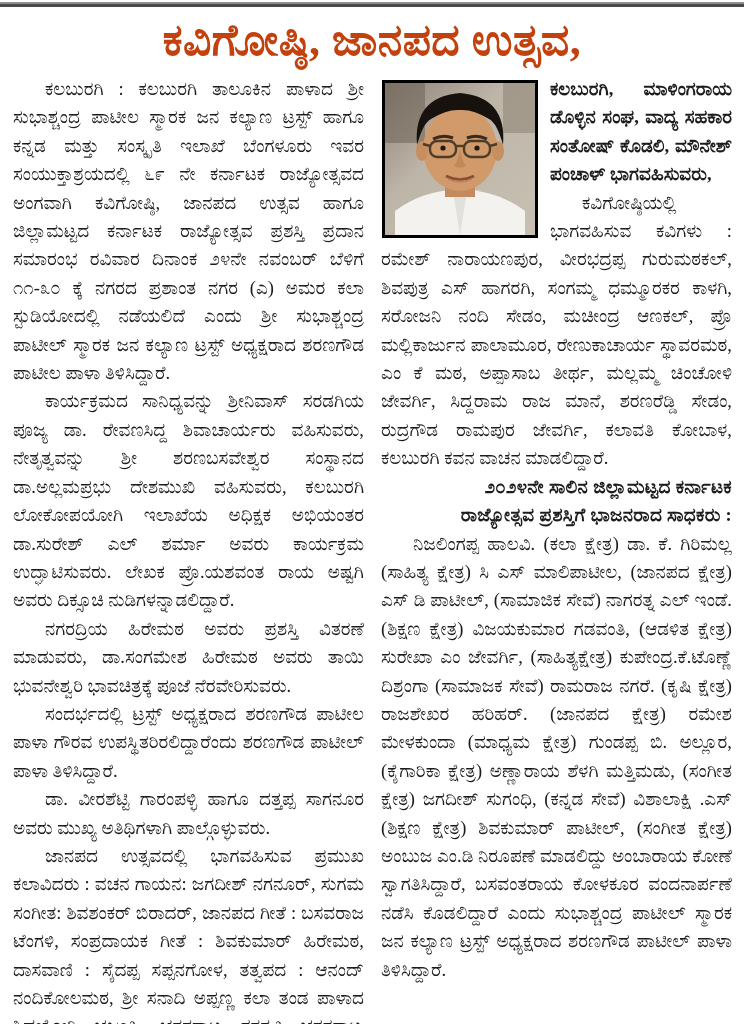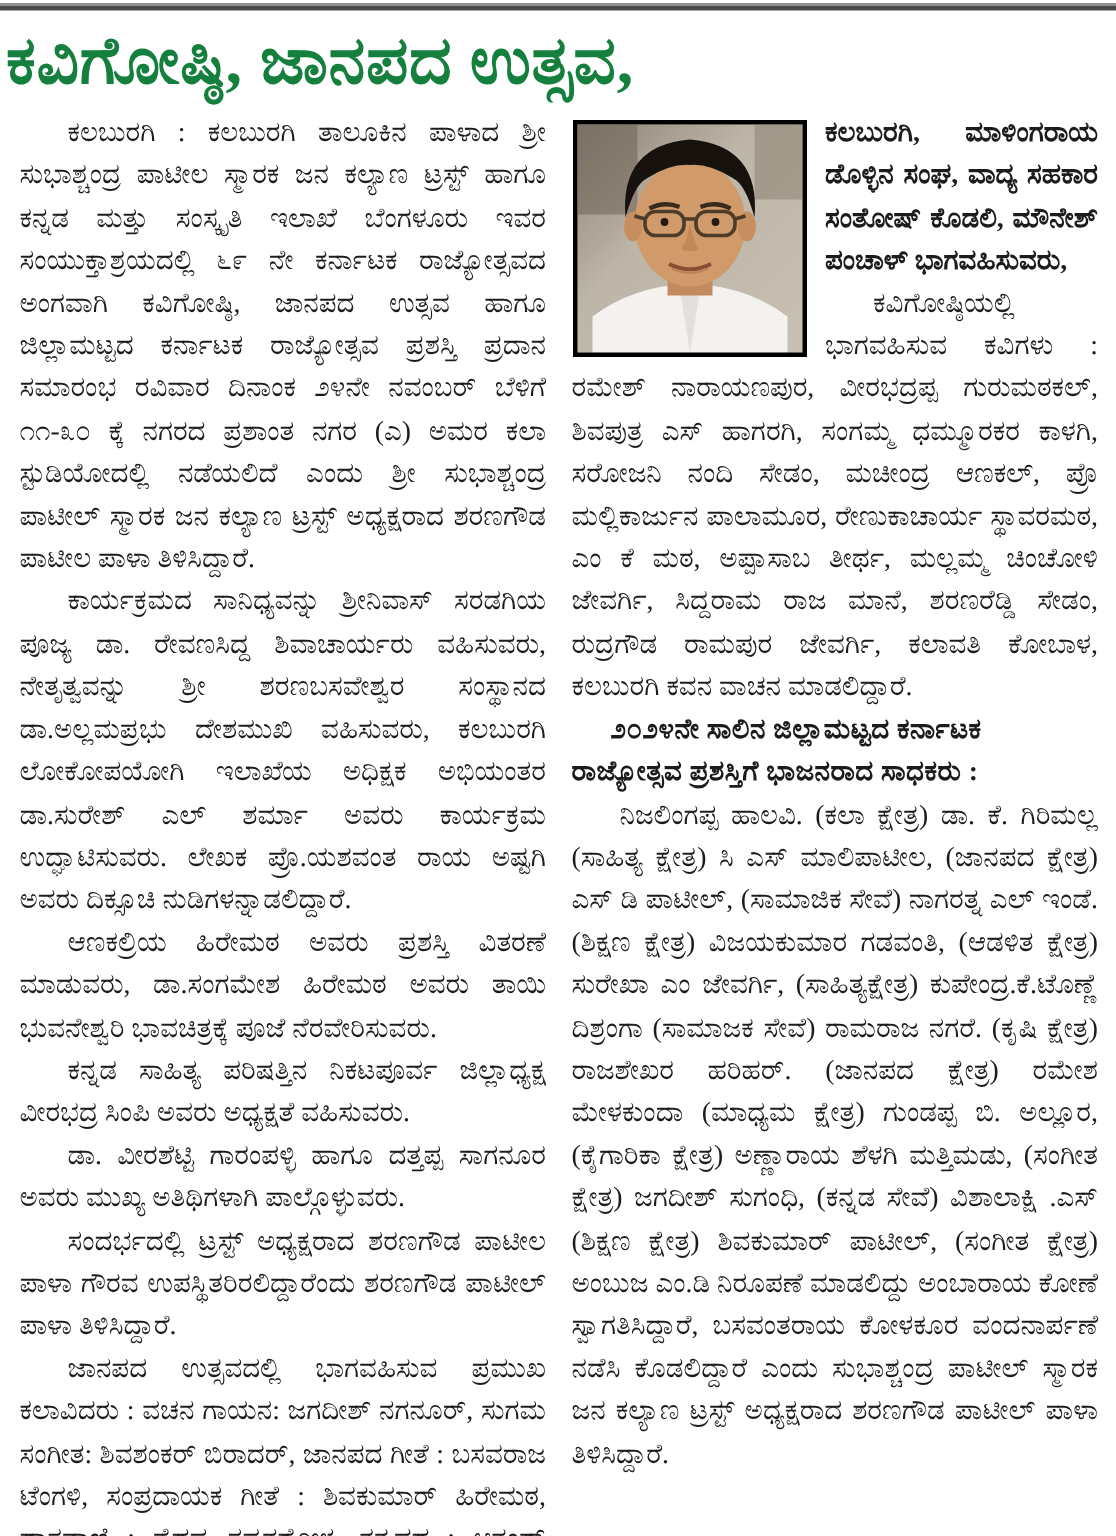--- a/index.html
+++ b/index.html
@@ -12,23 +12,23 @@
   }
   .page { position: relative; width: 744px; height: 1024px; }
 
   .top-rule {
     height: 3px; background: #4a4a4a;
     border-top: 2px solid #8f8f8f;
     margin: 2px 0 0 0;
   }
 
   .headline {
-    text-align: left;
+    text-align: center;
     font-weight: 700;
-    color: #15803d;
+    color: #c2410c;
     margin: 8px 4px 4px 4px;
     line-height: 52px;
     font-size: 44px;
     letter-spacing: 0.5px;
   }
   .headline .hl-line { display: block; white-space: nowrap; }
 
   .columns {
     display: flex;
     gap: 17px;
@@ -39,21 +39,21 @@
     width: 351px;
     font-size: 18.5px;
     line-height: 28.4px;
     text-align: justify;
     text-justify: inter-word;
   }
   .col p { margin: 0; text-indent: 32px; }
   .col p.no-indent { text-indent: 0; font-weight: bold; }
   .col p.bold-head {
     font-weight: 700;
-    text-align: left;
+    text-align: right;
     text-indent: 26px;
     letter-spacing: 0.3px;
   }
 
   .photo-frame {
     float: left;
     width: 150px; height: 152px;
     border: 3px solid #000000;
     margin: 5px 12px 4px 1px;
     background: #b9b2a6;
@@ -70,24 +70,23 @@
 
   <h1 class="headline">
     <span class="hl-line">ಕವಿಗೋಷ್ಠಿ, ಜಾನಪದ ಉತ್ಸವ,</span>
   </h1>
 
   <div class="columns">
 
     <div class="col">
       <p>ಕಲಬುರಗಿ : ಕಲಬುರಗಿ ತಾಲೂಕಿನ ಪಾಳಾದ ಶ್ರೀ ಸುಭಾಶ್ಚಂದ್ರ ಪಾಟೀಲ ಸ್ಮಾರಕ ಜನ ಕಲ್ಯಾಣ ಟ್ರಸ್ಟ್ ಹಾಗೂ ಕನ್ನಡ ಮತ್ತು ಸಂಸ್ಕೃತಿ ಇಲಾಖೆ ಬೆಂಗಳೂರು ಇವರ ಸಂಯುಕ್ತಾಶ್ರಯದಲ್ಲಿ ೬೯ ನೇ ಕರ್ನಾಟಕ ರಾಜ್ಯೋತ್ಸವದ ಅಂಗವಾಗಿ ಕವಿಗೋಷ್ಠಿ, ಜಾನಪದ ಉತ್ಸವ ಹಾಗೂ ಜಿಲ್ಲಾಮಟ್ಟದ ಕರ್ನಾಟಕ ರಾಜ್ಯೋತ್ಸವ ಪ್ರಶಸ್ತಿ ಪ್ರದಾನ ಸಮಾರಂಭ ರವಿವಾರ ದಿನಾಂಕ ೨೪ನೇ ನವಂಬರ್ ಬೆಳಿಗೆ ೧೧-೩೦ ಕ್ಕೆ ನಗರದ ಪ್ರಶಾಂತ ನಗರ (ಎ) ಅಮರ ಕಲಾ ಸ್ಟುಡಿಯೋದಲ್ಲಿ ನಡೆಯಲಿದೆ ಎಂದು ಶ್ರೀ ಸುಭಾಶ್ಚಂದ್ರ ಪಾಟೀಲ್ ಸ್ಮಾರಕ ಜನ ಕಲ್ಯಾಣ ಟ್ರಸ್ಟ್ ಅಧ್ಯಕ್ಷರಾದ ಶರಣಗೌಡ ಪಾಟೀಲ ಪಾಳಾ ತಿಳಿಸಿದ್ದಾರೆ.</p>
       <p>ಕಾರ್ಯಕ್ರಮದ ಸಾನಿಧ್ಯವನ್ನು ಶ್ರೀನಿವಾಸ್ ಸರಡಗಿಯ ಪೂಜ್ಯ ಡಾ. ರೇವಣಸಿದ್ದ ಶಿವಾಚಾರ್ಯರು ವಹಿಸುವರು, ನೇತೃತ್ವವನ್ನು ಶ್ರೀ ಶರಣಬಸವೇಶ್ವರ ಸಂಸ್ಥಾನದ ಡಾ.ಅಲ್ಲಮಪ್ರಭು ದೇಶಮುಖಿ ವಹಿಸುವರು, ಕಲಬುರಗಿ ಲೋಕೋಪಯೋಗಿ ಇಲಾಖೆಯ ಅಧಿಕ್ಷಕ ಅಭಿಯಂತರ ಡಾ.ಸುರೇಶ್ ಎಲ್ ಶರ್ಮಾ ಅವರು ಕಾರ್ಯಕ್ರಮ ಉದ್ಘಾಟಿಸುವರು. ಲೇಖಕ ಪ್ರೊ.ಯಶವಂತ ರಾಯ ಅಷ್ಟಗಿ ಅವರು ದಿಕ್ಸೂಚಿ ನುಡಿಗಳನ್ನಾಡಲಿದ್ದಾರೆ.</p>
-      <p>ಆಣಕಲ್ರಿಯ ಹಿರೇಮಠ ಅವರು ಪ್ರಶಸ್ತಿ ವಿತರಣೆ ಮಾಡುವರು, ಡಾ.ಸಂಗಮೇಶ ಹಿರೇಮಠ ಅವರು ತಾಯಿ ಭುವನೇಶ್ವರಿ ಭಾವಚಿತ್ರಕ್ಕೆ ಪೂಜೆ ನೆರವೇರಿಸುವರು.</p>
-      <p>ಕನ್ನಡ ಸಾಹಿತ್ಯ ಪರಿಷತ್ತಿನ ನಿಕಟಪೂರ್ವ ಜಿಲ್ಲಾಧ್ಯಕ್ಷ ವೀರಭದ್ರ ಸಿಂಪಿ ಅವರು ಅಧ್ಯಕ್ಷತೆ ವಹಿಸುವರು.</p>
+      <p>ನಗರದ್ರಿಯ ಹಿರೇಮಠ ಅವರು ಪ್ರಶಸ್ತಿ ವಿತರಣೆ ಮಾಡುವರು, ಡಾ.ಸಂಗಮೇಶ ಹಿರೇಮಠ ಅವರು ತಾಯಿ ಭುವನೇಶ್ವರಿ ಭಾವಚಿತ್ರಕ್ಕೆ ಪೂಜೆ ನೆರವೇರಿಸುವರು.</p>
+      <p>ಸಂದರ್ಭದಲ್ಲಿ ಟ್ರಸ್ಟ್ ಅಧ್ಯಕ್ಷರಾದ ಶರಣಗೌಡ ಪಾಟೀಲ ಪಾಳಾ ಗೌರವ ಉಪಸ್ಥಿತರಿರಲಿದ್ದಾರೆಂದು ಶರಣಗೌಡ ಪಾಟೀಲ್ ಪಾಳಾ ತಿಳಿಸಿದ್ದಾರೆ.</p>
       <p>ಡಾ. ವೀರಶೆಟ್ಟಿ ಗಾರಂಪಳ್ಳಿ ಹಾಗೂ ದತ್ತಪ್ಪ ಸಾಗನೂರ ಅವರು ಮುಖ್ಯ ಅತಿಥಿಗಳಾಗಿ ಪಾಲ್ಗೊಳ್ಳುವರು.</p>
-      <p>ಸಂದರ್ಭದಲ್ಲಿ ಟ್ರಸ್ಟ್ ಅಧ್ಯಕ್ಷರಾದ ಶರಣಗೌಡ ಪಾಟೀಲ ಪಾಳಾ ಗೌರವ ಉಪಸ್ಥಿತರಿರಲಿದ್ದಾರೆಂದು ಶರಣಗೌಡ ಪಾಟೀಲ್ ಪಾಳಾ ತಿಳಿಸಿದ್ದಾರೆ.</p>
       <p>ಜಾನಪದ ಉತ್ಸವದಲ್ಲಿ ಭಾಗವಹಿಸುವ ಪ್ರಮುಖ ಕಲಾವಿದರು : ವಚನ ಗಾಯನ: ಜಗದೀಶ್ ನಗನೂರ್, ಸುಗಮ ಸಂಗೀತ: ಶಿವಶಂಕರ್ ಬಿರಾದರ್, ಜಾನಪದ ಗೀತೆ : ಬಸವರಾಜ ಟೆಂಗಳಿ, ಸಂಪ್ರದಾಯಕ ಗೀತೆ : ಶಿವಕುಮಾರ್ ಹಿರೇಮಠ, ದಾಸವಾಣಿ : ಸೈದಪ್ಪ ಸಪ್ಪನಗೋಳ, ತತ್ವಪದ : ಆನಂದ್ ನಂದಿಕೋಲಮಠ, ಶ್ರೀ ಸನಾದಿ ಅಪ್ಪಣ್ಣ ಕಲಾ ತಂಡ ಪಾಳಾದ ಶಿವಯೋಗಿ ಭಜಂತ್ರಿ, ಭರತನಾಟ್ಯ ಸರಸ್ವತಿ ಭರತನಾಟ್ಯ ಕಲಾತಂಡ</p>
     </div>
 
     <div class="col">
       <div class="photo-frame">
         <svg viewBox="0 0 150 152" preserveAspectRatio="none">
           <defs>
             <linearGradient id="bgGrad" x1="0" y1="0" x2="1" y2="1">
               <stop offset="0" stop-color="#8d8174"></stop>
               <stop offset="0.4" stop-color="#bdb5a8"></stop>

